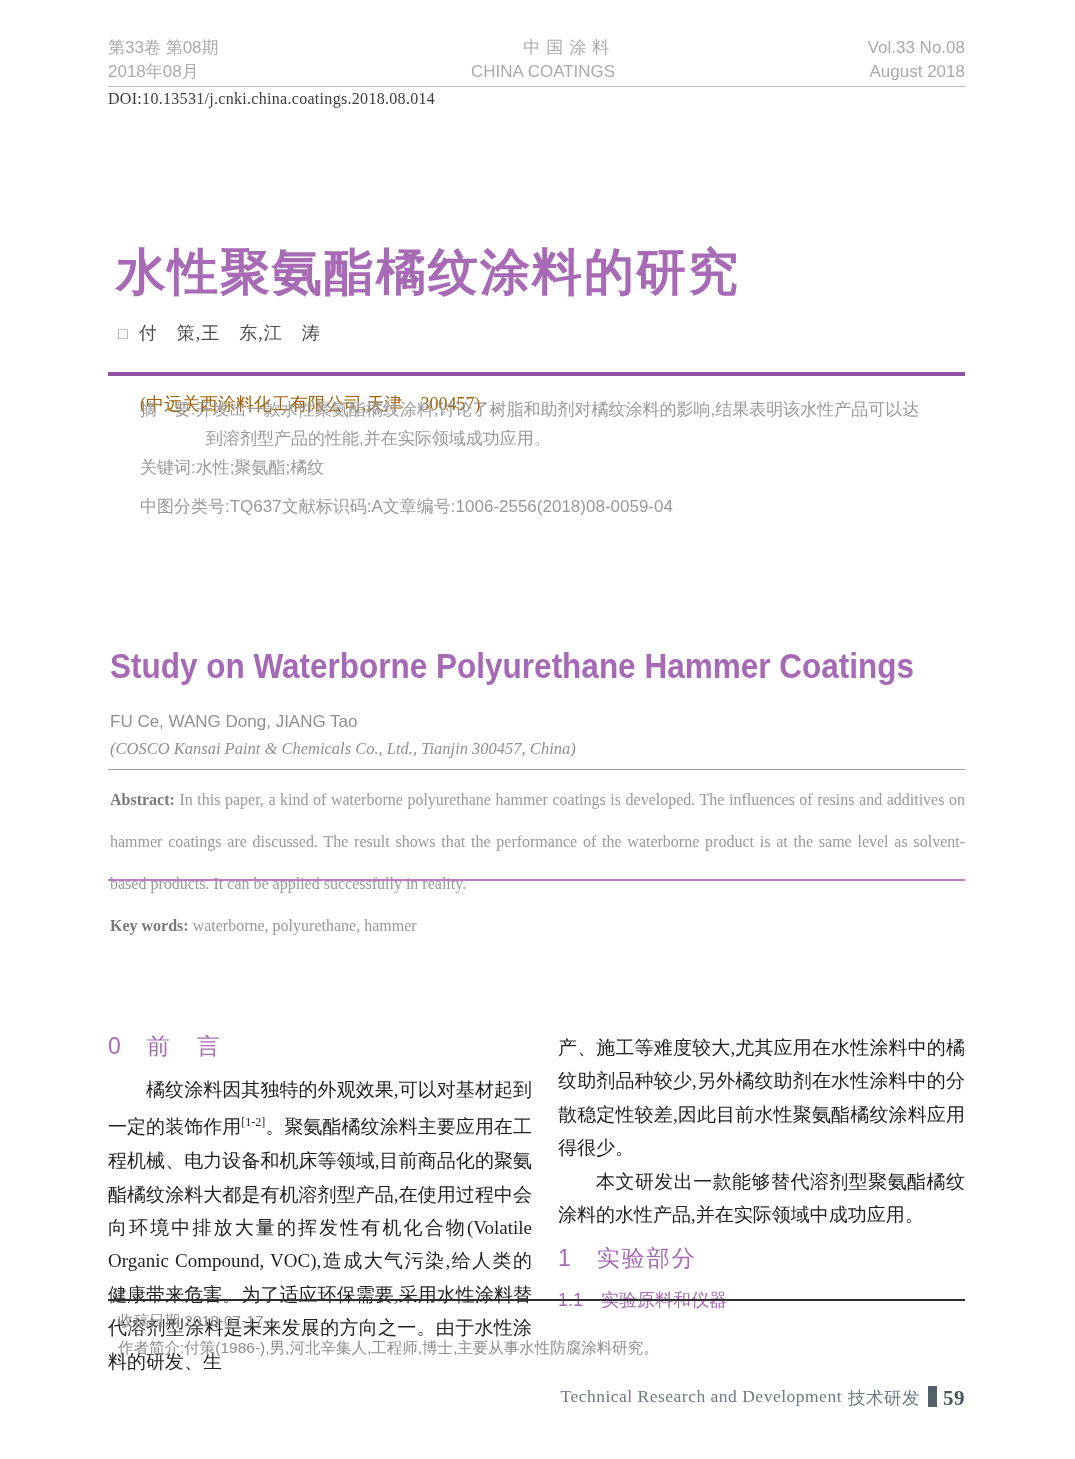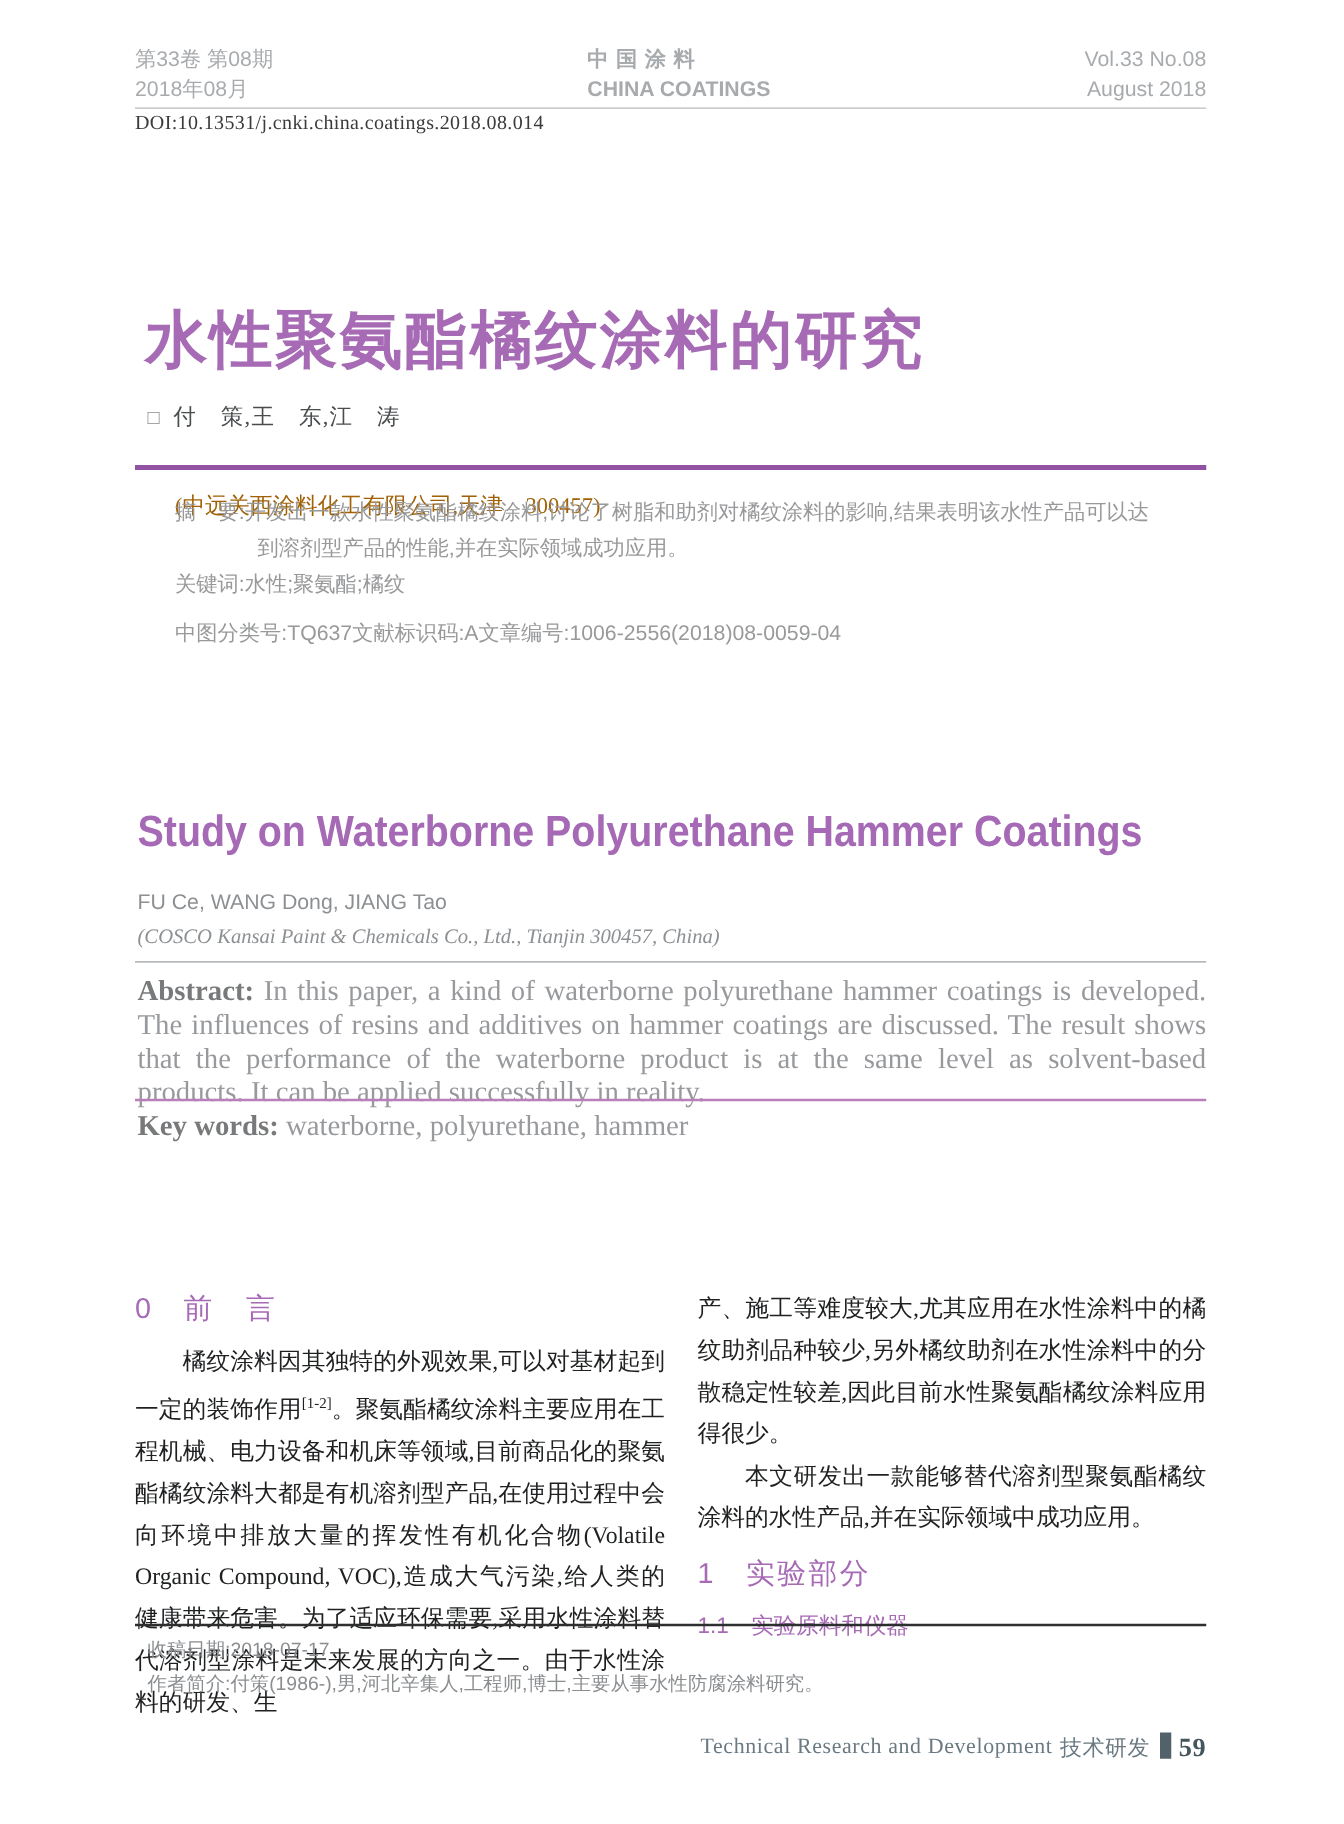--- a/index.html
+++ b/index.html
@@ -3,21 +3,21 @@
 <meta charset="utf-8">
 <style>
   html,body{margin:0;padding:0;background:#ffffff;}
   .page{position:relative;width:1075px;height:1459px;background:#fff;overflow:hidden;
         font-family:"Liberation Serif", serif;color:#1f2022;}
 
   
   .jheader{position:absolute;top:36px;left:108px;width:857px;display:flex;
            justify-content:space-between;color:#a8abae;
            font-family:"Liberation Sans", sans-serif;font-size:17px;line-height:24px;}
-  .jheader .c{text-align:left;font-weight:bold;}
+  .jheader .c{text-align:right;}
   .jheader .r{text-align:right;}
   .jcn{letter-spacing:6px;}
   .hrule{position:absolute;left:108px;width:857px;height:1px;background:#b9bcbe;top:86px;}
   .doi{position:absolute;top:90px;left:108px;font-size:16px;color:#3a3b3c;letter-spacing:.3px;}
 
   
   .cn-title{position:absolute;top:239px;left:116px;font-family:Liberation Mono, monospace;
             font-weight:700;font-size:50px;letter-spacing:2px;color:#a76bb5;}
   .authors{position:absolute;top:321px;left:118px;font-size:18px;color:#4a4c4e;letter-spacing:1px;}
   .authors .marker{color:#8b8e91;margin-right:10px;font-size:16px;}
@@ -33,22 +33,22 @@
   .class-row{margin-top:10px;display:flex;width:790px;}
 
   
   .en-title{position:absolute;top:646px;left:110px;font-family:"Liberation Sans", sans-serif;
             font-weight:700;font-size:35px;color:#a569b5;transform:scaleX(.9);transform-origin:left top;
             white-space:nowrap;}
   .en-authors{position:absolute;top:712px;left:110px;font-family:"Liberation Sans", sans-serif;
               font-size:17px;color:#8d9093;}
   .en-affil{position:absolute;top:739px;left:110px;font-style:italic;font-size:16.5px;color:#8d9093;}
   .en-rule{position:absolute;top:769px;left:108px;width:857px;height:1px;background:#9aa0a3;}
-  .abs-en{position:absolute;top:779px;left:110px;width:855px;font-size:23px;color:#97999c;
-          line-height:27px;text-align:justify;}
+  .abs-en{position:absolute;top:779px;left:110px;width:855px;font-size:16px;color:#97999c;
+          line-height:42px;text-align:justify;}
   .abs-en p{margin:0;}
   .abs-en b{color:#77797b;}
   .kwen{margin-top:1px;text-align:left;}
   .kw-rule{position:absolute;top:879px;left:108px;width:857px;height:2px;background:#b87fba;}
 
   
   .columns{position:absolute;top:1031px;left:108px;width:857px;display:flex;gap:26px;}
   .colL{width:424px;}
   .colR{width:407px;}
   .sec-h{font-family:"Liberation Sans", sans-serif;color:#a76bb5;font-size:23px;

